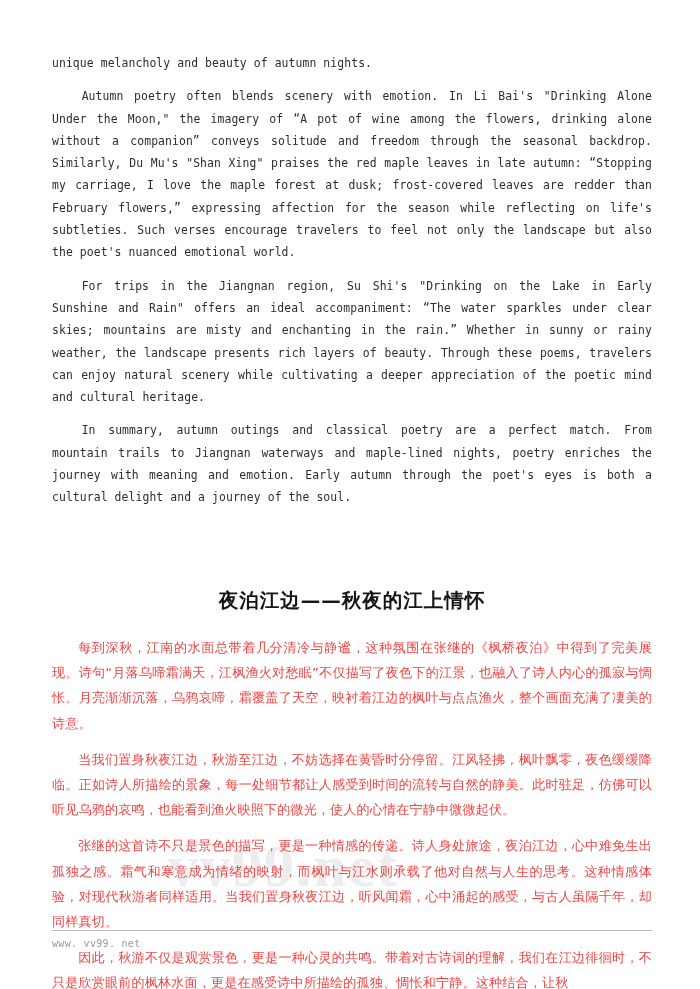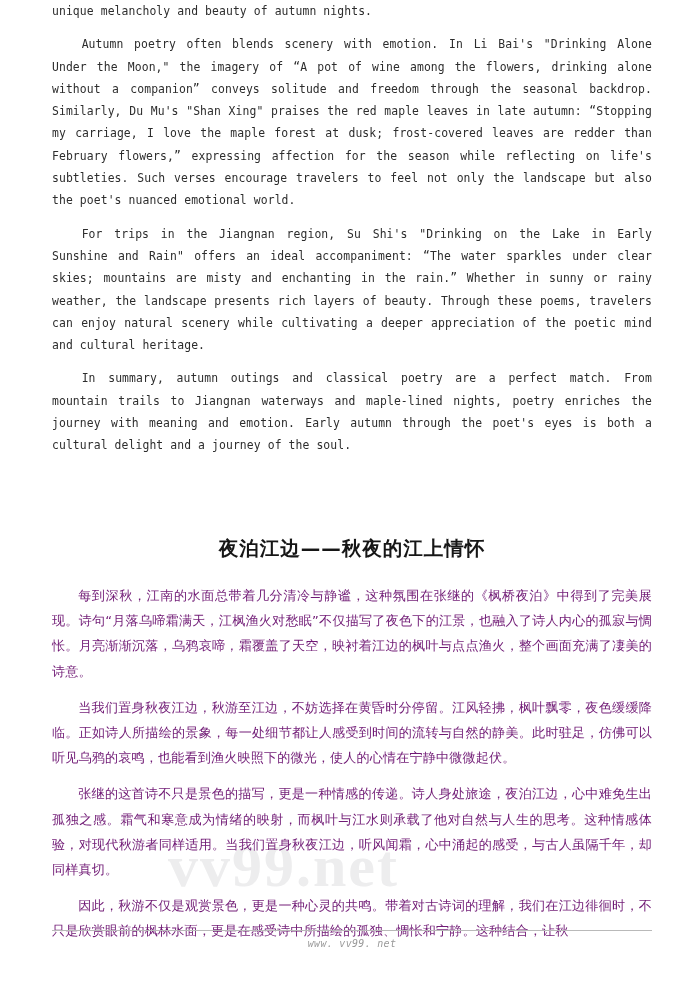--- a/index.html
+++ b/index.html
@@ -44,20 +44,21 @@
   .content {
     position: absolute;
     left: 52px;
     top: 0;
     width: 600px;
     z-index: 2;
   }
 
   
   .en-block {
+    padding-top: 52px;
   }
   p.en {
     font-family: "DejaVu Sans Mono", "Liberation Mono", monospace;
     font-size: 11.4px;
     line-height: 22.3px;
     color: #2d2d2d;
     margin: 0;
     text-align: justify;
     text-justify: inter-word;
     letter-spacing: 0.1px;
@@ -84,21 +85,21 @@
   }
 
   
   .cn-block {
     padding-top: 21px;
   }
   p.cn {
     font-family: "DejaVu Sans", "Liberation Sans", sans-serif;
     font-size: 13.1px;
     line-height: 25.2px;
-    color: #701a75;
+    color: #ef4444;
     margin: 0;
     text-align: justify;
     text-justify: inter-ideograph;
     text-indent: 2em;
     letter-spacing: 0.15px;
   }
   p.cn + p.cn {
     margin-top: 11px;
   }
 
@@ -110,23 +111,22 @@
     width: 600px;
     z-index: 3;
   }
   .footer-rule {
     width: 100%;
     height: 1px;
     background: #b9b9b9;
   }
   .footer-url {
     margin-top: 7px;
-    text-align: center;
+    text-align: left;
     font-family: "DejaVu Sans Mono", "Liberation Mono", monospace;
-    font-style: italic;
     font-size: 10px;
     color: #9a9a9a;
     letter-spacing: 0.3px;
   }
 </style>
 </head>
 <body>
 
 <div class="page">
 

